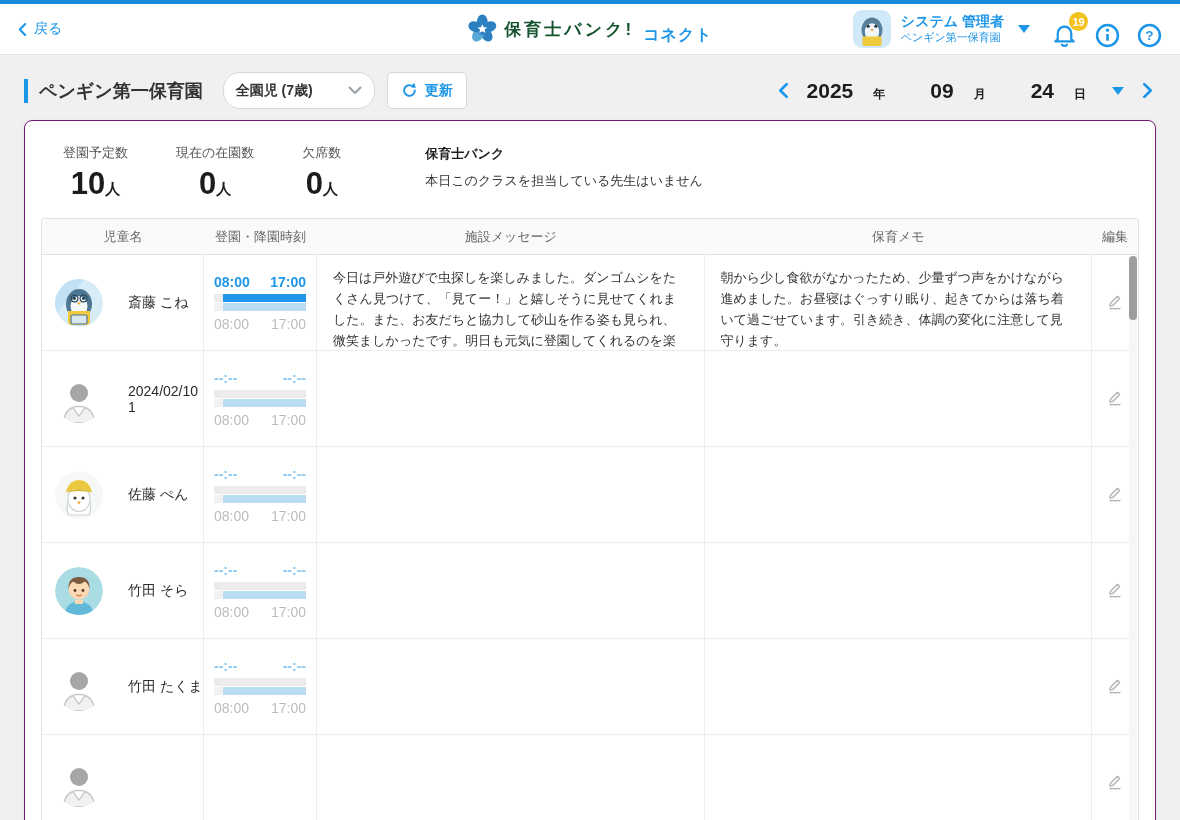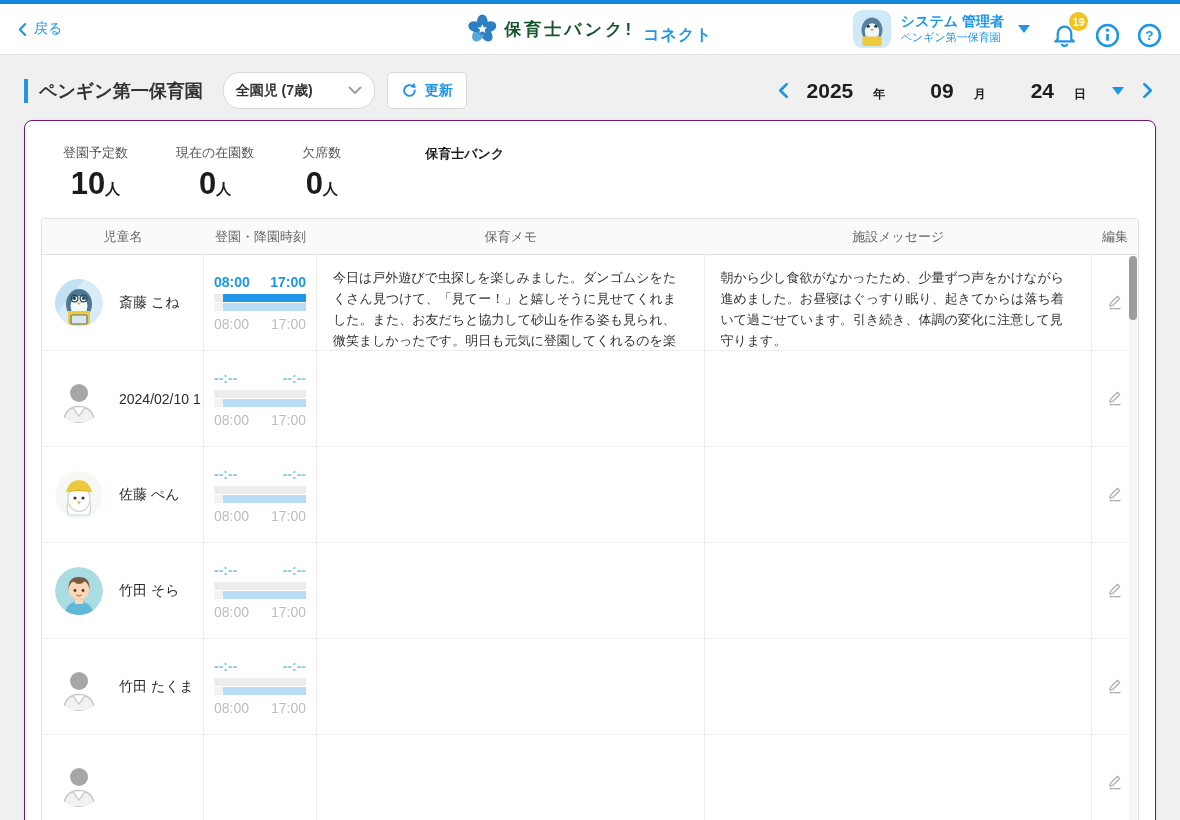--- a/index.html
+++ b/index.html
@@ -47,21 +47,21 @@
   .shift-msg { font-size:13px; color:#333; }
 
   
   .table-wrap { border:1px solid #e2e2e2; border-radius:3px; height:612px; overflow:hidden; position:relative; background:#fff; }
   .thead, .trow { display:grid; grid-template-columns:162px 113px 1fr 1fr 46px; }
   .thead { height:36px; background:#fafafa; border-bottom:1px solid #e2e2e2; align-items:center; }
   .th { font-size:13px; color:#666; text-align:center; }
   .trow { height:96px; border-bottom:1px solid #ededed; }
   .cell { border-right:1px solid #ededed; min-width:0; }
   .cell:last-child { border-right:none; }
-  .c-name { display:flex; align-items:center; gap:16px; padding-left:13px; }
+  .c-name { display:flex; align-items:center; gap:25px; padding-left:13px; }
   .avatar { width:48px; height:48px; border-radius:50%; overflow:hidden; flex:0 0 auto; }
   .avatar svg { display:block; }
   .cname { font-size:14px; color:#2b2b2b; }
   .c-time { display:flex; flex-direction:column; justify-content:center; padding:0 10px; }
   .times { display:flex; justify-content:space-between; font-size:14px; font-weight:bold; }
   .times.actual { color:#1e96e8; }
   .times.actual.empty { color:#8ac6ee; }
   .bars { margin:4px 0 3px 0; }
   .bar { height:8px; background:#ececec; position:relative; overflow:hidden; }
   .bar.bottom { margin-top:1px; background:#f2f2f2; }
@@ -221,29 +221,30 @@
       <div class="stat">
         <div class="stat-label">現在の在園数</div>
         <div class="stat-value"><span>0</span><span class="stat-unit">人</span></div>
       </div>
       <div class="stat">
         <div class="stat-label">欠席数</div>
         <div class="stat-value"><span>0</span><span class="stat-unit">人</span></div>
       </div>
       <div class="shift">
         <div class="shift-title">保育士バンク</div>
+        <div class="shift-msg">本日このクラスを担当している先生はいません</div>
       </div>
     </div>
 
     <div class="table-wrap">
       <div class="thead">
         <div class="th">児童名</div>
         <div class="th">登園・降園時刻</div>
+        <div class="th">施設メッセージ</div>
         <div class="th">保育メモ</div>
-        <div class="th">施設メッセージ</div>
         <div class="th">編集</div>
       </div>
       <div id="tbody">
   <div class="trow">
     <div class="cell c-name">
       <span class="avatar">
                 <svg width="48" height="48" viewBox="0 0 48 48">
                   <circle cx="24" cy="24" r="24" fill="#d8ecf8"></circle>
                   <path d="M14 0 L30 0 L2 34 L-4 22 Z" fill="#c3e1f4"></path>
                   <ellipse cx="24" cy="25" rx="13" ry="15" fill="#4d7792"></ellipse>

